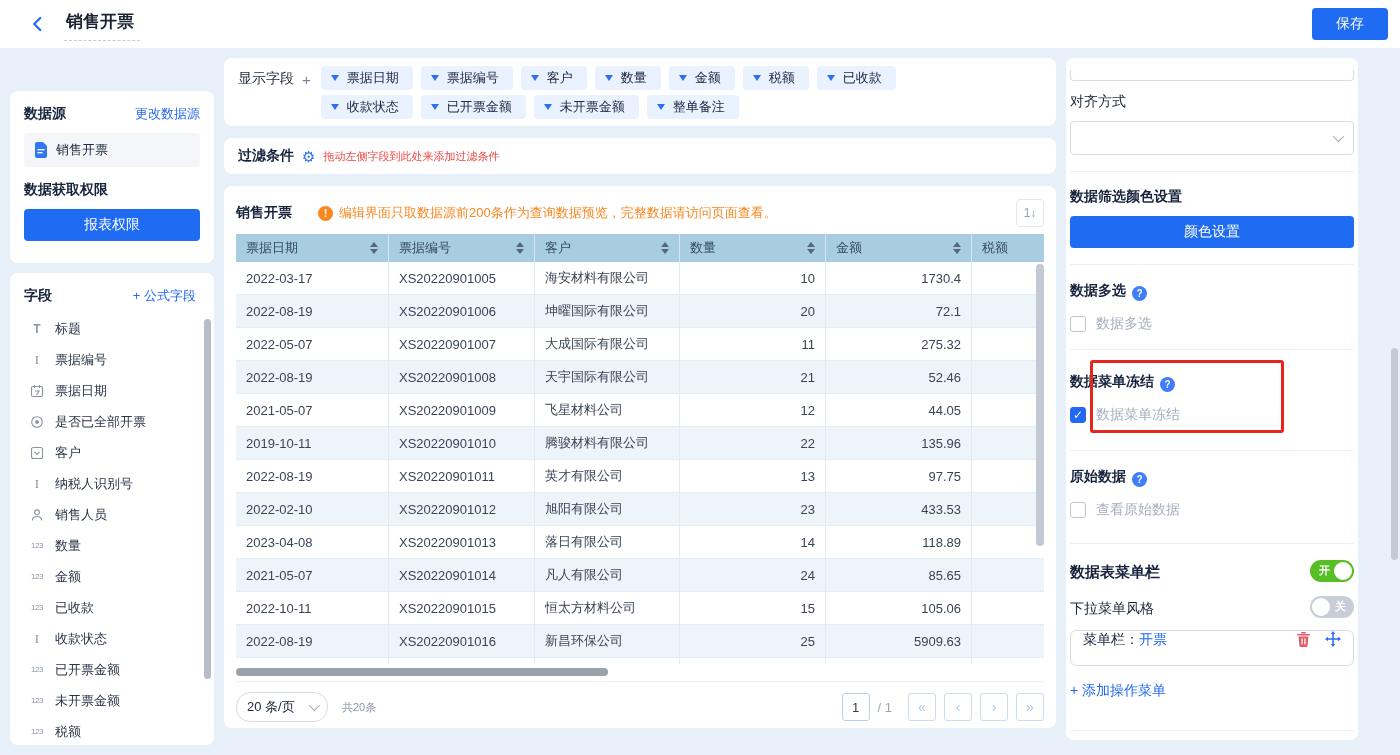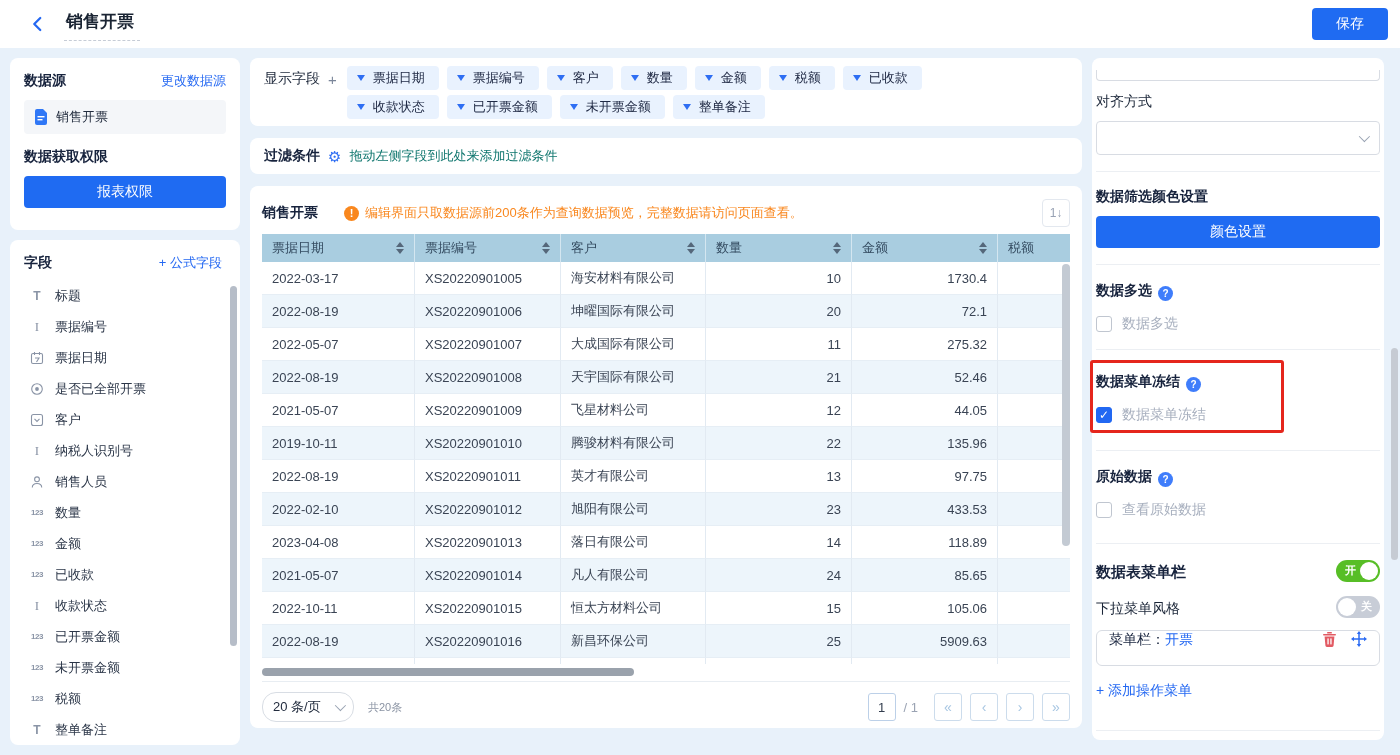--- a/index.html
+++ b/index.html
@@ -8,57 +8,57 @@
 
   
   .topbar { position:absolute; top:0; left:0; width:1400px; height:48px; background:#fff; display:flex; align-items:center; padding:0 12px 0 24px; z-index:5; }
   .back-btn { width:28px; height:28px; display:flex; align-items:center; justify-content:center; cursor:pointer; }
   .page-title { margin-left:12px; font-size:17px; font-weight:700; color:#1a2433; padding:2px 6px 7px 2px; border-bottom:1px dashed #c6ccd6; }
   .save-btn { margin-left:auto; background:#1f6bf2; color:#fff; border:none; border-radius:4px; height:32px; padding:0 24px; font-size:14px; cursor:pointer; font-family:inherit; }
 
   
   .content { position:absolute; top:48px; left:0; right:0; bottom:0; padding:10px; display:flex; gap:10px; }
   .panel { background:#fff; border-radius:8px; }
-  .col-left { width:230px; display:flex; flex-direction:column; gap:10px; }
+  .col-left { width:204px; display:flex; flex-direction:column; gap:10px;margin-top:33px; }
   .col-mid { width:832px; display:flex; flex-direction:column; gap:12px; }
   .col-right { width:292px; }
 
   
   .p-ds { height:172px; padding:14px; }
   .row-between { display:flex; align-items:center; justify-content:space-between; }
   .sec-title { font-size:14px; font-weight:700; color:#17233d; }
   .link { font-size:13px; color:#2468f2; cursor:pointer; }
   .ds-item { margin-top:10px; background:#f4f6f9; border-radius:4px; height:34px; display:flex; align-items:center; gap:8px; padding:0 10px; font-size:13px; color:#222c3e; cursor:pointer; }
   .perm-title { margin-top:14px; }
   .btn-primary { width:100%; height:32px; background:#1f6bf2; color:#fff; border:none; border-radius:4px; font-size:14px; margin-top:10px; cursor:pointer; font-family:inherit; }
 
   
   .p-fields { flex:1; padding:14px 10px 8px 14px; position:relative; overflow:hidden; }
   .p-fields .hdr { display:flex; justify-content:space-between; align-items:center; padding-right:8px; }
   .field-list { margin-top:8px; }
   .field-item { height:31px; display:flex; align-items:center; gap:9px; font-size:13px; color:#2a3547; padding-left:4px; cursor:grab; border-radius:4px; }
   .fi { width:18px; display:flex; align-items:center; justify-content:center; color:#8a94a6; flex:none; }
   .fi.glyph-T { font-size:12px; font-weight:700; }
   .fi.glyph-I { font-family:"Liberation Serif",serif; font-size:13px; }
-  .fi.glyph-123 { font-size:8px; font-weight:700; letter-spacing:-0.5px; }
+  .fi.glyph-123 { font-size:8px; font-weight:400; letter-spacing:-0.5px; }
   .fl-scroll { position:absolute; right:3px; top:46px; width:7px; height:360px; background:#b6bdc8; border-radius:4px; cursor:pointer; }
 
   
   .p-display { height:68px; padding:8px 14px; display:flex; gap:10px; }
   .df-label { display:flex; align-items:center; gap:8px; height:26px; font-size:14px; color:#222c3e; font-weight:500; flex:none; }
   .df-plus { color:#7a8599; font-size:15px; cursor:pointer; }
   .chips { display:flex; flex-direction:column; gap:5px; }
   .chip-row { display:flex; gap:8px; }
   .chip { background:#e9f2fe; border-radius:4px; height:24px; display:flex; align-items:center; padding:0 14px 0 10px; font-size:13px; color:#202a45; cursor:pointer; }
   .chip .tri { width:0; height:0; border-left:4.5px solid transparent; border-right:4.5px solid transparent; border-top:6px solid #2e6ef3; margin-right:8px; }
 
   
   .p-filter { height:36px; padding:0 14px; display:flex; align-items:center; gap:8px; }
   .p-filter .gear { color:#2e6ef3; font-size:15px; cursor:pointer; line-height:1; }
-  .p-filter .hint { color:#0f766e; font-size:13px; }
+  .p-filter .hint { color:#ef4444; font-size:11px; }
 
   
   .p-table { height:542px; padding:10px 12px; display:flex; flex-direction:column; }
   .tbl-titlebar { display:flex; align-items:center; height:34px; flex:none; }
   .tbl-title { font-size:14px; font-weight:700; margin-right:26px; }
   .warn-ico { width:15px; height:15px; border-radius:50%; background:#f9871e; color:#fff; font-size:11px; font-weight:700; display:inline-flex; align-items:center; justify-content:center; margin-right:6px; flex:none; }
   .warn-text { color:#f9871e; font-size:13px; }
   .sort-tool { margin-left:auto; width:28px; height:28px; border:1px solid #e3e8ef; border-radius:4px; background:#fff; color:#98a2b4; font-size:12px; display:flex; align-items:center; justify-content:center; cursor:pointer; }
   .tbl-wrap { position:relative; flex:none; margin-top:4px; }
   .tbl-grid { display:grid; grid-template-columns:153px 146px 145px 146px 146px minmax(0,1fr); }

